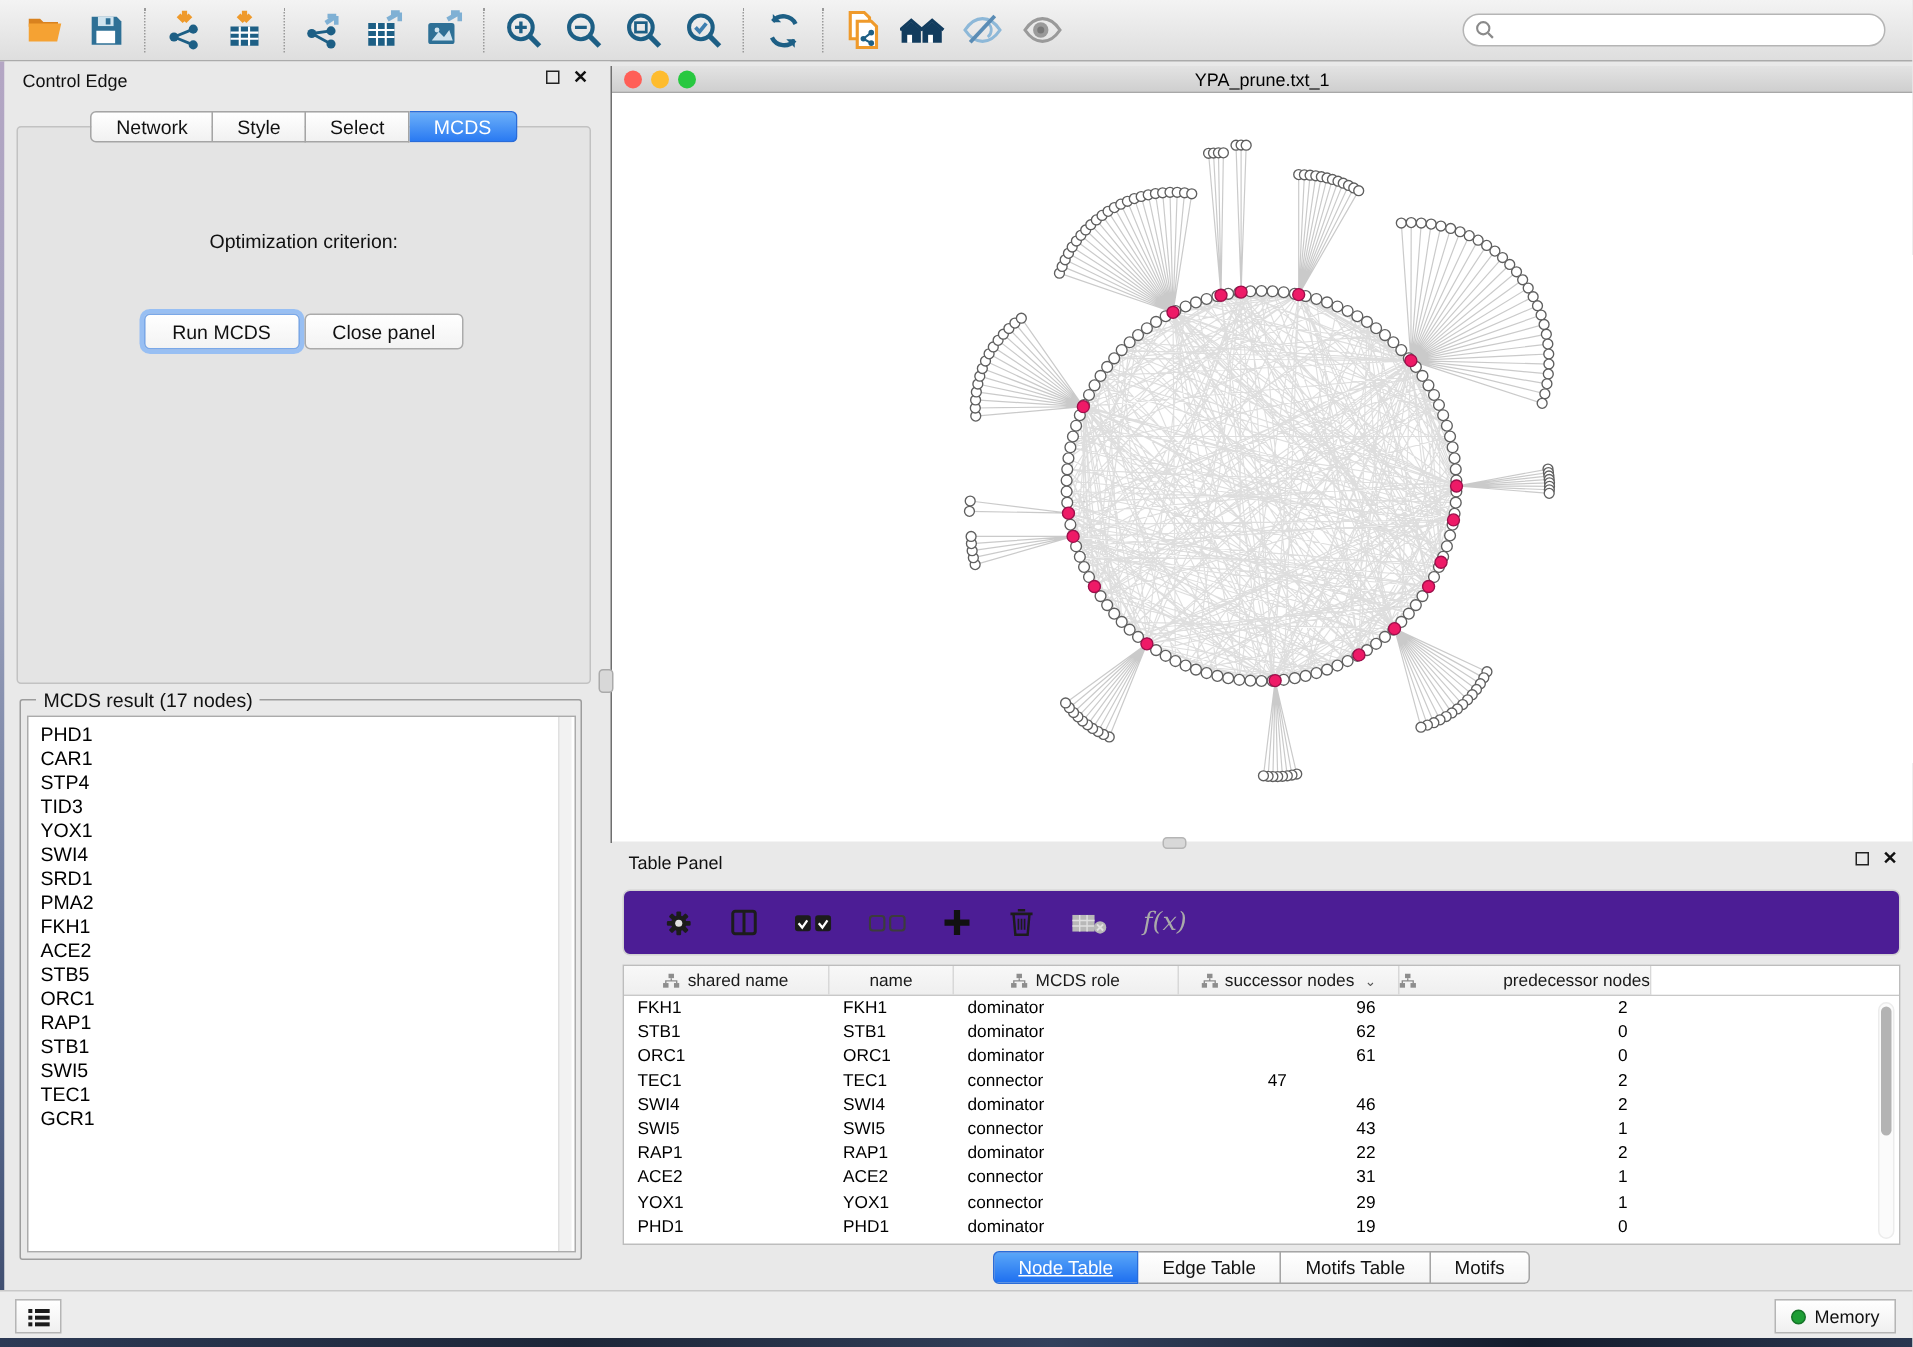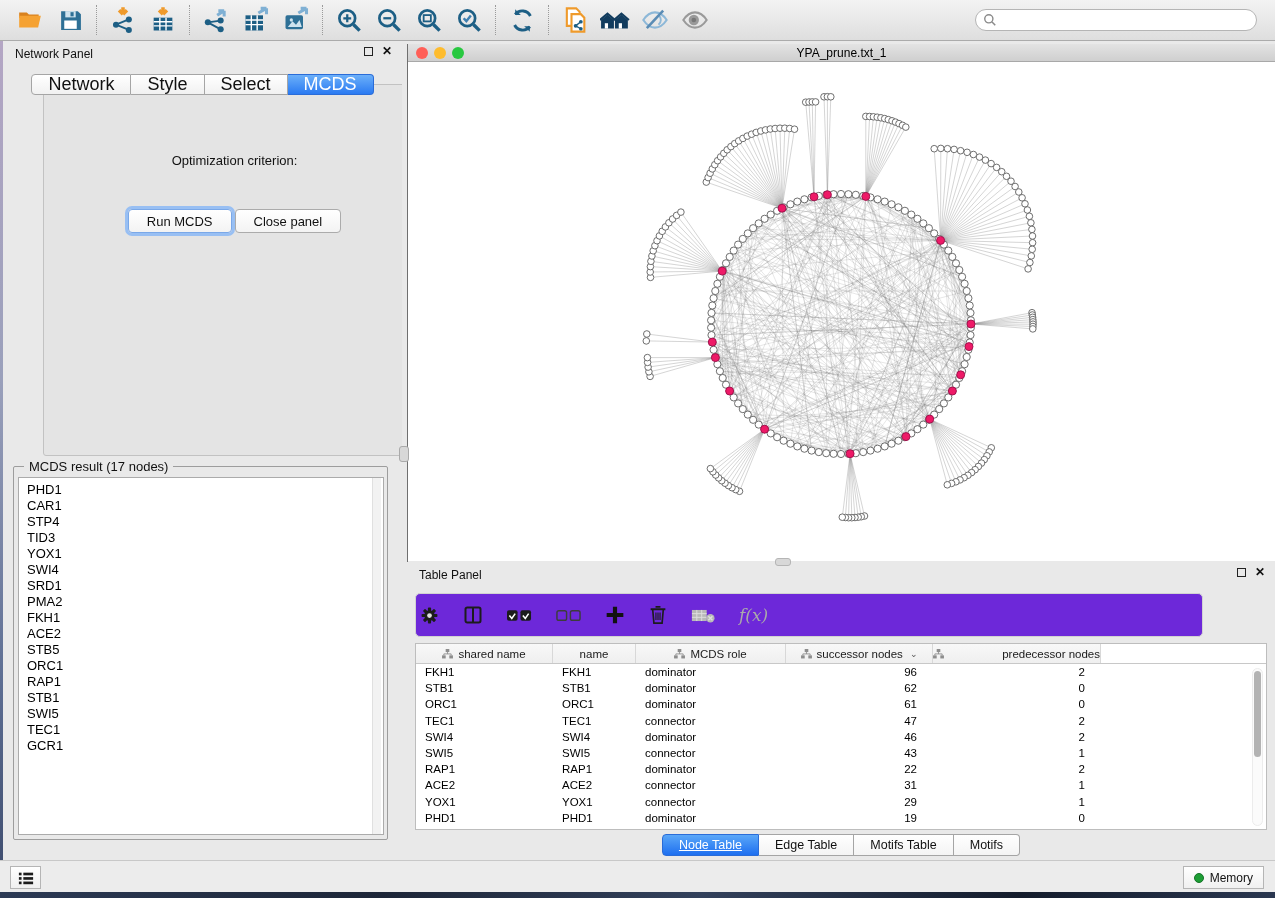--- a/index.html
+++ b/index.html
@@ -27,27 +27,27 @@
   .control-panel { position:absolute; left:3px; top:41px; width:399px; height:819px; background:#e9e9e9; }
   .panel-titlebar { position:relative; height:26px; display:flex; align-items:center; padding:0 12px; }
   .panel-title { font-size:12px; color:#111; }
   .win-icons { position:absolute; right:10px; top:6px; display:flex; gap:9px; align-items:center; }
   .float-ic { width:9px; height:9px; border:1.5px solid #222; display:inline-block; }
   .close-ic { font-size:12px; font-weight:bold; color:#111; line-height:9px; }
 
   .cp-tabs { position:absolute; left:0; top:33px; width:100%; display:flex; justify-content:center; z-index:3; }
   .tabseg { display:flex; }
   .tab { height:21px; padding:0 16px; background:linear-gradient(#ffffff,#f1f1f1); border:1px solid #a5a5a5;
-    border-left:none; display:flex; align-items:center; font-size:18px; color:#111; }
+    border-left:none; display:flex; align-items:center; font-size:13px; color:#111; }
   .tab:first-child { border-left:1px solid #a5a5a5; border-radius:4px 0 0 4px; }
   .tab:last-child { border-radius:0 4px 4px 0;text-align:right; }
   .tab.sel { background:linear-gradient(#6cb0f9,#2a7af2); color:#fff; border-color:#2a6cd8; }
 
   .cp-inner { position:absolute; left:8px; top:43px; width:383px; height:372px;
-    background:#e4e4e4; border:1px solid #c2c2c2; border-radius:3px;margin-left:32px; }
+    background:#e4e4e4; border:1px solid #c2c2c2; border-radius:3px; }
   .opt-label { position:absolute; left:0; top:68px; width:100%; text-align:center; font-size:13px; color:#111; }
   .dropdown { position:absolute; left:37px; top:89px; width:310px; height:25px; background:#fff;
     border:1px solid #b3b3b3; border-radius:5px; display:flex; align-items:center; padding-left:11px;
     font-size:13px; color:#111; box-shadow:0 1px 1px rgba(0,0,0,.08); }
   .dd-stepper { position:absolute; right:1px; top:1px; width:20px; height:21px; border-radius:0 4px 4px 0;
     background:linear-gradient(#73b1fa,#2a77f2); display:flex; flex-direction:column; align-items:center; justify-content:center; }
   .dd-stepper svg { display:block; }
   .cp-buttons { position:absolute; left:0; top:124px; width:100%; display:flex; justify-content:center; gap:3px; }
   .btn { height:24px; padding:0 18px; background:linear-gradient(#ffffff,#f3f3f3); border:1px solid #ababab;
     border-radius:4px; font-size:13px; color:#111; display:flex; align-items:center; }
@@ -73,22 +73,22 @@
     border-bottom:1px solid #a8a8a8; display:flex; align-items:center; }
   .tl { width:12px; height:12px; border-radius:50%; margin-left:6px; }
   .tl.red { background:#ff5f57; margin-left:8px; }
   .tl.yellow { background:#febc2e; }
   .tl.green { background:#28c840; }
   .net-title { position:absolute; left:0; width:100%; text-align:center; font-size:12px; color:#000; }
   .net-view { position:relative; width:100%; height:499px; background:#fff; overflow:hidden; }
 
   
   .table-panel { position:absolute; left:407px; top:562px; width:868px; height:298px; background:#e9e9e9; }
-  .tp-toolbar { position:absolute; left:8px; top:31px; width:788px; height:44px; background:#6d28d9;
-    border:1px solid #d2d2d2; border-radius:5px; display:flex; align-items:center; padding-left:4px; gap:24px; }
+  .tp-toolbar { position:absolute; left:8px; top:31px; width:852px; height:44px; background:#4c1d95;
+    border:1px solid #d2d2d2; border-radius:5px; display:flex; align-items:center; padding-left:27px; gap:24px; }
   .tp-ic { display:flex; align-items:center; justify-content:center; }
   .fx { font-family:"DejaVu Serif", serif; font-style:italic; font-size:17px; color:#aaa; }
 
   .node-table { position:absolute; left:8px; top:81px; width:852px; height:187px; background:#fff; border:1px solid #bdbdbd; }
   .nt-header { display:flex; height:20px; background:linear-gradient(#f8f8f8,#efefef); border-bottom:1px solid #c8c8c8; }
   .nt-hcell { display:flex; align-items:center; justify-content:center; gap:5px; border-right:1px solid #d8d8d8;
     font-size:11.5px; color:#1a1a1a; position:relative; }
   .nt-hcell .sort { font-size:9px; color:#555; margin-left:2px; }
   .nt-body { position:relative; }
   .nt-row { display:flex; height:16.2px; align-items:center; }
@@ -252,21 +252,21 @@
         </svg>
     </span>
   </div>
 </div>
 
 <div class="wall-left"></div>
 <div class="wall-bottom"></div>
 
 <div class="control-panel">
   <div class="panel-titlebar">
-    <span class="panel-title">Network Panel</span>
+    <span class="panel-title">Control Edge</span>
     <span class="win-icons">
       <span class="float-ic"></span>
       <span class="close-ic">✕</span>
     </span>
   </div>
   <div class="cp-tabs">
     <div class="tabseg" id="cp-tabseg">
         <div class="tab">Network</div>
         <div class="tab">Style</div>
         <div class="tab">Select</div>
@@ -719,21 +719,21 @@
           <div class="nt-cell" style="width: 137px;">ORC1</div>
           <div class="nt-cell" style="width: 83px;">ORC1</div>
           <div class="nt-cell" style="width: 150px;">dominator</div>
           <div class="nt-cell num" style="width: 147px;">61</div>
           <div class="nt-cell num" style="width: 168px;">0</div>
         </div>
         <div class="nt-row">
           <div class="nt-cell" style="width: 137px;">TEC1</div>
           <div class="nt-cell" style="width: 83px;">TEC1</div>
           <div class="nt-cell" style="width: 150px;">connector</div>
-          <div class="nt-cell num" style="width: 147px;">47</div>
+          <div class="nt-cell num" style="width: 147px; text-align: center;">47</div>
           <div class="nt-cell num" style="width: 168px;">2</div>
         </div>
         <div class="nt-row">
           <div class="nt-cell" style="width: 137px;">SWI4</div>
           <div class="nt-cell" style="width: 83px;">SWI4</div>
           <div class="nt-cell" style="width: 150px;">dominator</div>
           <div class="nt-cell num" style="width: 147px;">46</div>
           <div class="nt-cell num" style="width: 168px;">2</div>
         </div>
         <div class="nt-row">

